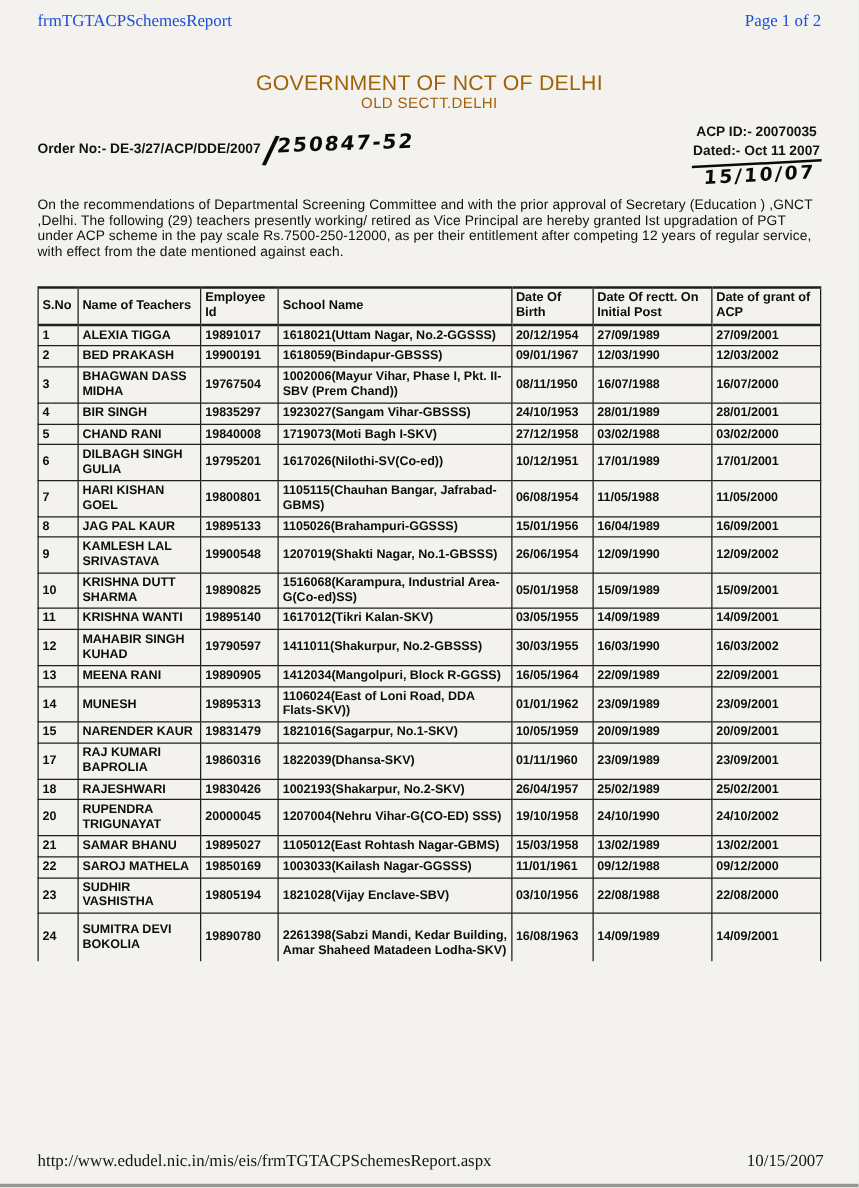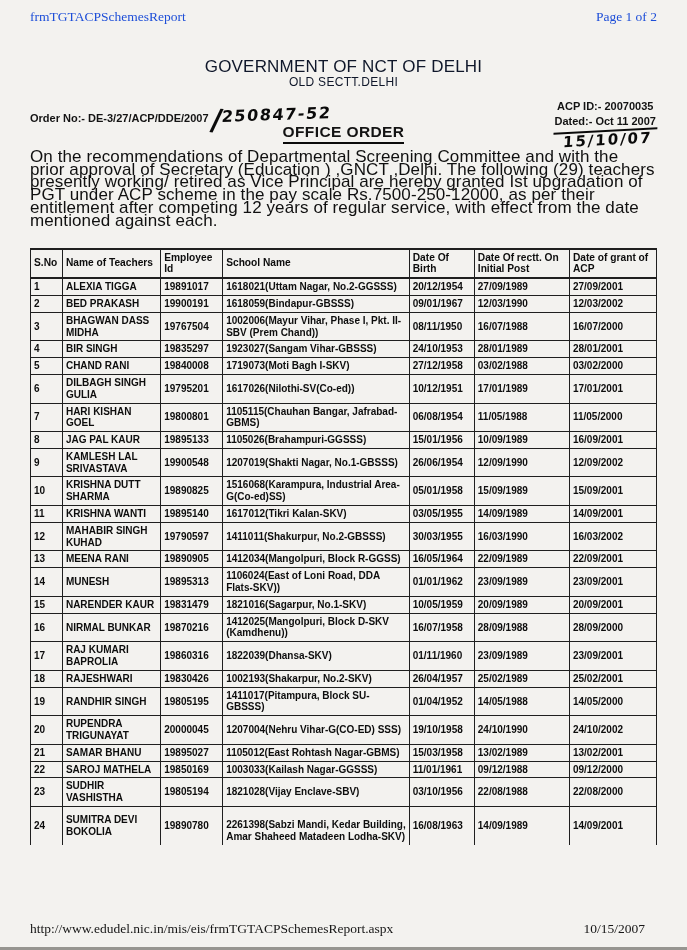--- a/index.html
+++ b/index.html
@@ -10,21 +10,21 @@
     overflow:hidden;
     font-family:"Liberation Sans", sans-serif;
     color:#131313;
     box-sizing:border-box;
   }
   .inner{position:absolute;left:30px;right:30px;top:0;}
   
   .topbar{display:flex;justify-content:space-between;padding-top:9px;
     font-family:"Liberation Serif", serif;font-size:13.5px;color:#1d4ed8;}
   
-  .letterhead{text-align:center;margin-top:32px;line-height:1.13;color:#0f172a;}
+  .letterhead{text-align:center;margin-top:32px;line-height:1.13;color:#a16207;}
   .lh1,.lh2{font-size:17px;letter-spacing:.2px;}
   .lh3{font-size:15px;}
   .lh4{font-size:12px;letter-spacing:.3px;}
   
   .order-row{position:relative;margin-top:9px;height:52px;}
   .order-left{position:absolute;left:0;top:6px;font-size:11px;font-weight:bold;white-space:nowrap;}
   .hw{font-family:"DejaVu Sans", sans-serif;font-weight:bold;color:#0a0a0a;}
   .hw-slash{display:inline-block;font-size:30px;line-height:10px;
     transform:rotate(8deg);vertical-align:-8px;margin:0 1px 0 2px;}
   .hw-ordernum{display:inline-block;font-size:16px;letter-spacing:1.5px;
@@ -32,35 +32,35 @@
   .order-right{position:absolute;right:0;top:0;text-align:center;font-size:11px;font-weight:bold;line-height:15px;}
   .hw-date{display:inline-block;margin-top:1px;padding:1px 4px 0 10px;
     border-top:2.5px solid #0a0a0a;
     font-size:15px;letter-spacing:2px;
     transform:rotate(-3deg) skewX(-6deg);}
   
   .oo-title-wrap{text-align:center;margin-top:-28px;}
   .oo-title{display:inline-block;font-size:15.5px;font-weight:bold;letter-spacing:.4px;
     border-bottom:2.5px solid #0a0a0a;padding-bottom:1px;}
   
-  .body-par{margin-top:7px;font-size:17px;line-height:12.8px;color:#101010;letter-spacing:.1px;}
+  .body-par{margin-top:7px;font-size:11px;line-height:12.8px;color:#101010;letter-spacing:.1px;}
   
   table.report{width:100%;border-collapse:collapse;margin-top:20px;
     font-size:10px;line-height:11.8px;font-weight:bold;color:#0d0d0d;}
   table.report th, table.report td{
     border:1.6px solid #1f1f1f;
     padding:2px 3px;
     text-align:left;vertical-align:middle;
     word-wrap:break-word;
   }
   table.report thead th{border-top-width:2.2px;border-bottom-width:2px;font-size:10.2px;}
   table.report tbody tr:last-child td{border-bottom:none;}
   table.report tbody tr:last-child td:nth-child(4){padding-top:12px;}
   
-  .footer{position:absolute;left:30px;right:42px;bottom:13px;
+  .footer{position:absolute;left:30px;right:28px;bottom:13px;
     display:flex;justify-content:space-between;
     font-family:"Liberation Serif", serif;font-size:13.5px;color:#161616;}
   .bottom-strip{position:absolute;left:0;right:0;bottom:0;height:3px;background:#969590;}
 </style>
 </head>
 <body>
 
 <div class="page">
   <div class="inner">
 
@@ -78,23 +78,20 @@
       <div class="order-left">
         <span>Order No:- DE-3/27/ACP/DDE/2007</span><span class="hw hw-slash">/</span><span class="hw hw-ordernum">250847-52</span>
       </div>
       <div class="order-right">
         <div>ACP ID:- 20070035</div>
         <div>Dated:- Oct 11 2007</div>
         <div><span class="hw hw-date">15/10/07</span></div>
       </div>
     </div>
 
-    <div class="oo-title-wrap">
-      <span class="oo-title">OFFICE ORDER</span>
-    </div>
 
     <div class="body-par">On the recommendations of Departmental Screening Committee and with the prior approval of Secretary (Education ) ,GNCT ,Delhi. The following (29) teachers presently working/ retired as Vice Principal are hereby granted Ist upgradation of PGT under ACP scheme in the pay scale Rs.7500-250-12000, as per their entitlement after competing 12 years of regular service, with effect from the date mentioned against each.</div>
 
     <table class="report">
       <colgroup>
           <col style="width: 5.1%;">
           <col style="width: 15.7%;">
           <col style="width: 9.9%;">
           <col style="width: 29.8%;">
           <col style="width: 10.4%;">
@@ -175,21 +172,21 @@
             <td>06/08/1954</td>
             <td>11/05/1988</td>
             <td>11/05/2000</td>
           </tr>
           <tr>
             <td>8</td>
             <td>JAG PAL KAUR</td>
             <td>19895133</td>
             <td>1105026(Brahampuri-GGSSS)</td>
             <td>15/01/1956</td>
-            <td>10/09/1989</td>
+            <td>16/04/1989</td>
             <td>16/09/2001</td>
           </tr>
           <tr>
             <td>9</td>
             <td>KAMLESH LAL SRIVASTAVA</td>
             <td>19900548</td>
             <td>1207019(Shakti Nagar, No.1-GBSSS)</td>
             <td>26/06/1954</td>
             <td>12/09/1990</td>
             <td>12/09/2002</td>
@@ -242,56 +239,38 @@
           <tr>
             <td>15</td>
             <td>NARENDER KAUR</td>
             <td>19831479</td>
             <td>1821016(Sagarpur, No.1-SKV)</td>
             <td>10/05/1959</td>
             <td>20/09/1989</td>
             <td>20/09/2001</td>
           </tr>
           <tr>
-            <td>16</td>
-            <td>NIRMAL BUNKAR</td>
-            <td>19870216</td>
-            <td>1412025(Mangolpuri, Block D-SKV (Kamdhenu))</td>
-            <td>16/07/1958</td>
-            <td>28/09/1988</td>
-            <td>28/09/2000</td>
-          </tr>
-          <tr>
             <td>17</td>
             <td>RAJ KUMARI BAPROLIA</td>
             <td>19860316</td>
             <td>1822039(Dhansa-SKV)</td>
             <td>01/11/1960</td>
             <td>23/09/1989</td>
             <td>23/09/2001</td>
           </tr>
           <tr>
             <td>18</td>
             <td>RAJESHWARI</td>
             <td>19830426</td>
             <td>1002193(Shakarpur, No.2-SKV)</td>
             <td>26/04/1957</td>
             <td>25/02/1989</td>
             <td>25/02/2001</td>
           </tr>
           <tr>
-            <td>19</td>
-            <td>RANDHIR SINGH</td>
-            <td>19805195</td>
-            <td>1411017(Pitampura, Block SU-GBSSS)</td>
-            <td>01/04/1952</td>
-            <td>14/05/1988</td>
-            <td>14/05/2000</td>
-          </tr>
-          <tr>
             <td>20</td>
             <td>RUPENDRA TRIGUNAYAT</td>
             <td>20000045</td>
             <td>1207004(Nehru Vihar-G(CO-ED) SSS)</td>
             <td>19/10/1958</td>
             <td>24/10/1990</td>
             <td>24/10/2002</td>
           </tr>
           <tr>
             <td>21</td>

